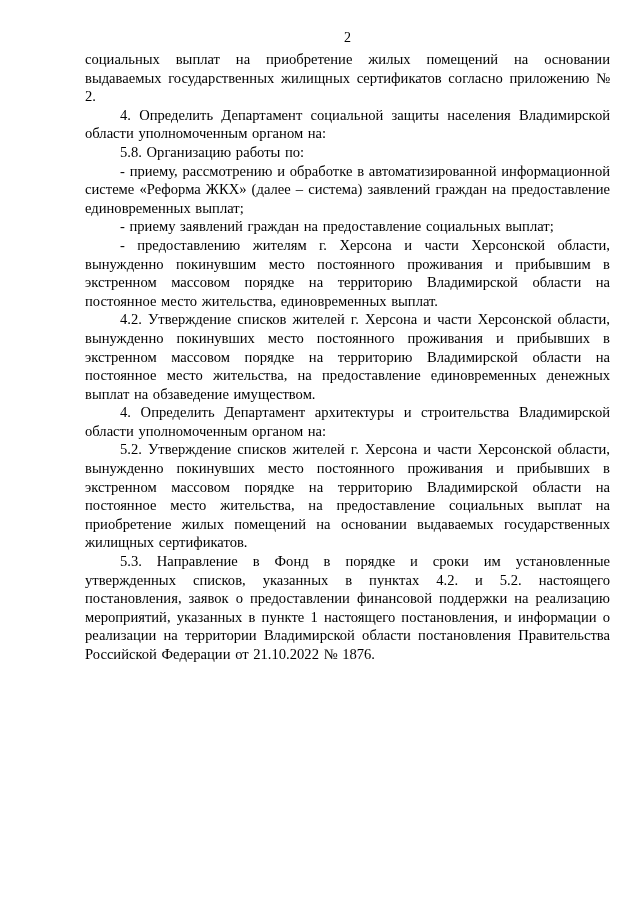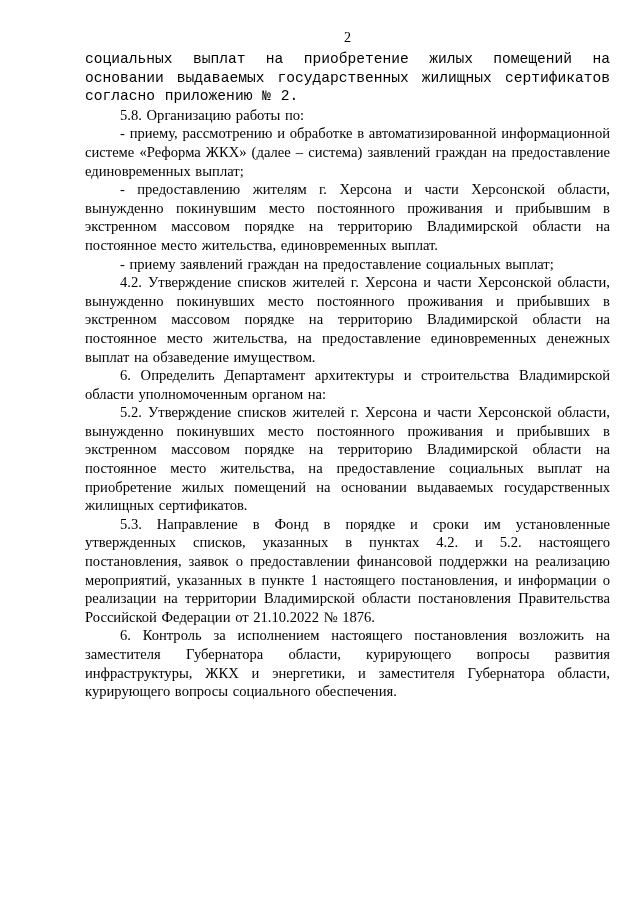--- a/index.html
+++ b/index.html
@@ -26,33 +26,32 @@
   .doc-body p {
     margin: 0;
     font-size: 14.6px;
     line-height: 18.6px;
     text-align: justify;
     text-indent: 35px;
     word-spacing: 1px;
   }
   .doc-body p.no-indent {
     text-indent: 0;
-    font-family: Liberation Mono, monospace;
   }
 </style>
 </head>
 <body>
 
 <div class="page">
   <div class="page-number">2</div>
   <div class="doc-body">
     <p class="no-indent">социальных выплат на приобретение жилых помещений на основании выдаваемых государственных жилищных сертификатов согласно приложению № 2.</p>
+    <p>4. Определить Департамент социальной защиты населения Владимирской области уполномоченным органом на:</p>
     <p>5.8. Организацию работы по:</p>
     <p>- приему, рассмотрению и обработке в автоматизированной информационной системе «Реформа ЖКХ» (далее – система) заявлений граждан на предоставление единовременных выплат;</p>
+    <p>- приему заявлений граждан на предоставление социальных выплат;</p>
     <p>- предоставлению жителям г. Херсона и части Херсонской области, вынужденно покинувшим место постоянного проживания и прибывшим в экстренном массовом порядке на территорию Владимирской области на постоянное место жительства, единовременных выплат.</p>
-    <p>- приему заявлений граждан на предоставление социальных выплат;</p>
     <p>4.2. Утверждение списков жителей г. Херсона и части Херсонской области, вынужденно покинувших место постоянного проживания и прибывших в экстренном массовом порядке на территорию Владимирской области на постоянное место жительства, на предоставление единовременных денежных выплат на обзаведение имуществом.</p>
-    <p>6. Определить Департамент архитектуры и строительства Владимирской области уполномоченным органом на:</p>
+    <p>4. Определить Департамент архитектуры и строительства Владимирской области уполномоченным органом на:</p>
     <p>5.2. Утверждение списков жителей г. Херсона и части Херсонской области, вынужденно покинувших место постоянного проживания и прибывших в экстренном массовом порядке на территорию Владимирской области на постоянное место жительства, на предоставление социальных выплат на приобретение жилых помещений на основании выдаваемых государственных жилищных сертификатов.</p>
     <p>5.3. Направление в Фонд в порядке и сроки им установленные утвержденных списков, указанных в пунктах 4.2. и 5.2. настоящего постановления, заявок о предоставлении финансовой поддержки на реализацию мероприятий, указанных в пункте 1 настоящего постановления, и информации о реализации на территории Владимирской области постановления Правительства Российской Федерации от 21.10.2022 № 1876.</p>
-    <p>6. Контроль за исполнением настоящего постановления возложить на заместителя Губернатора области, курирующего вопросы развития инфраструктуры, ЖКХ и энергетики, и заместителя Губернатора области, курирующего вопросы социального обеспечения.</p>
   </div>
 </div>
 
 </body></html>

